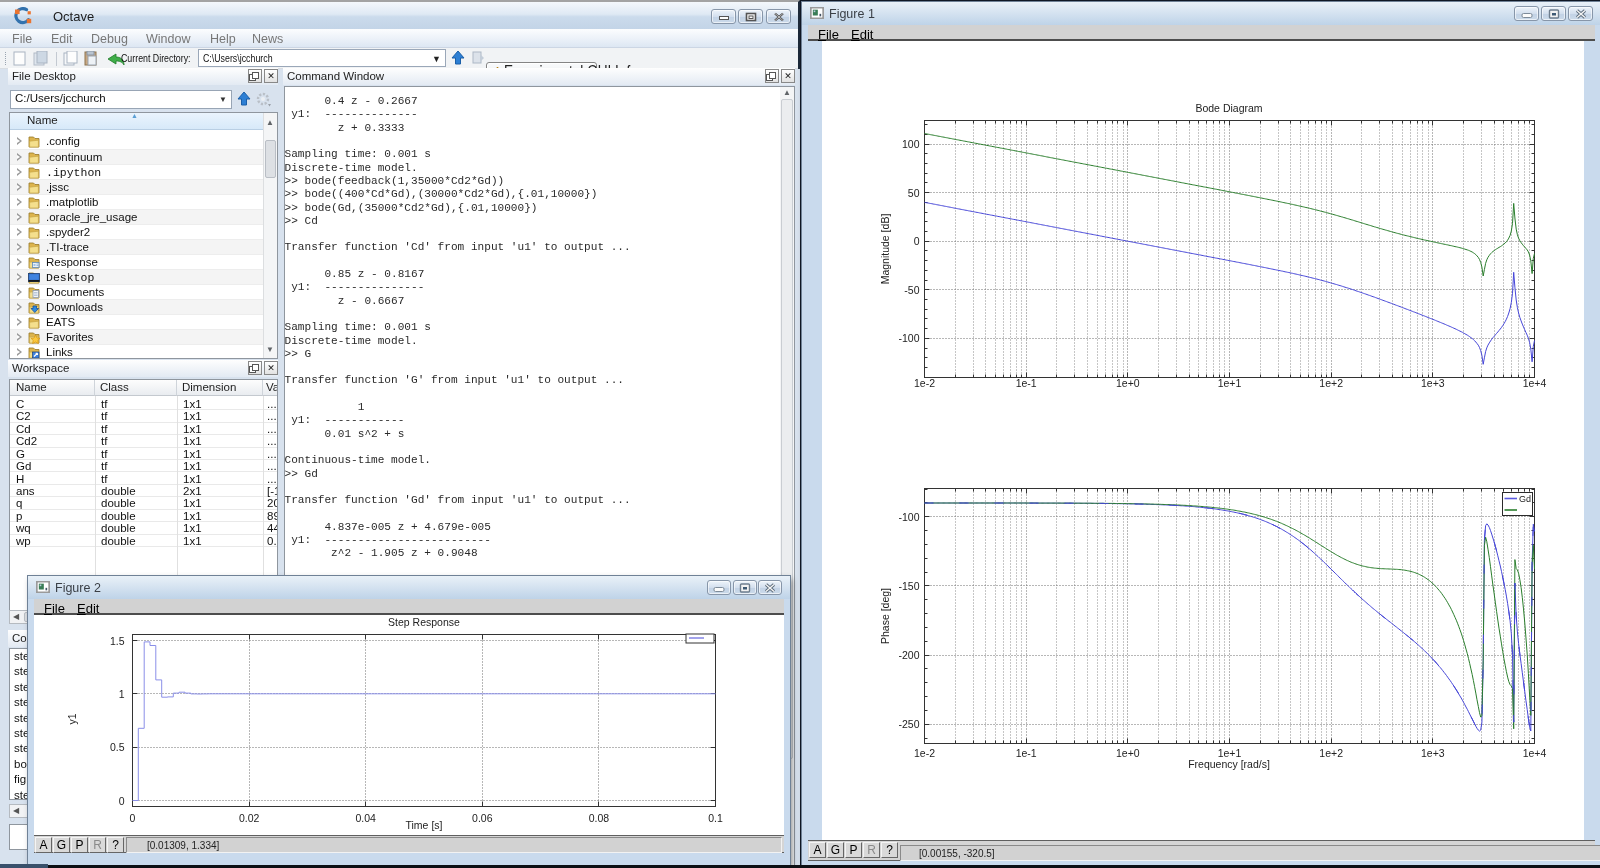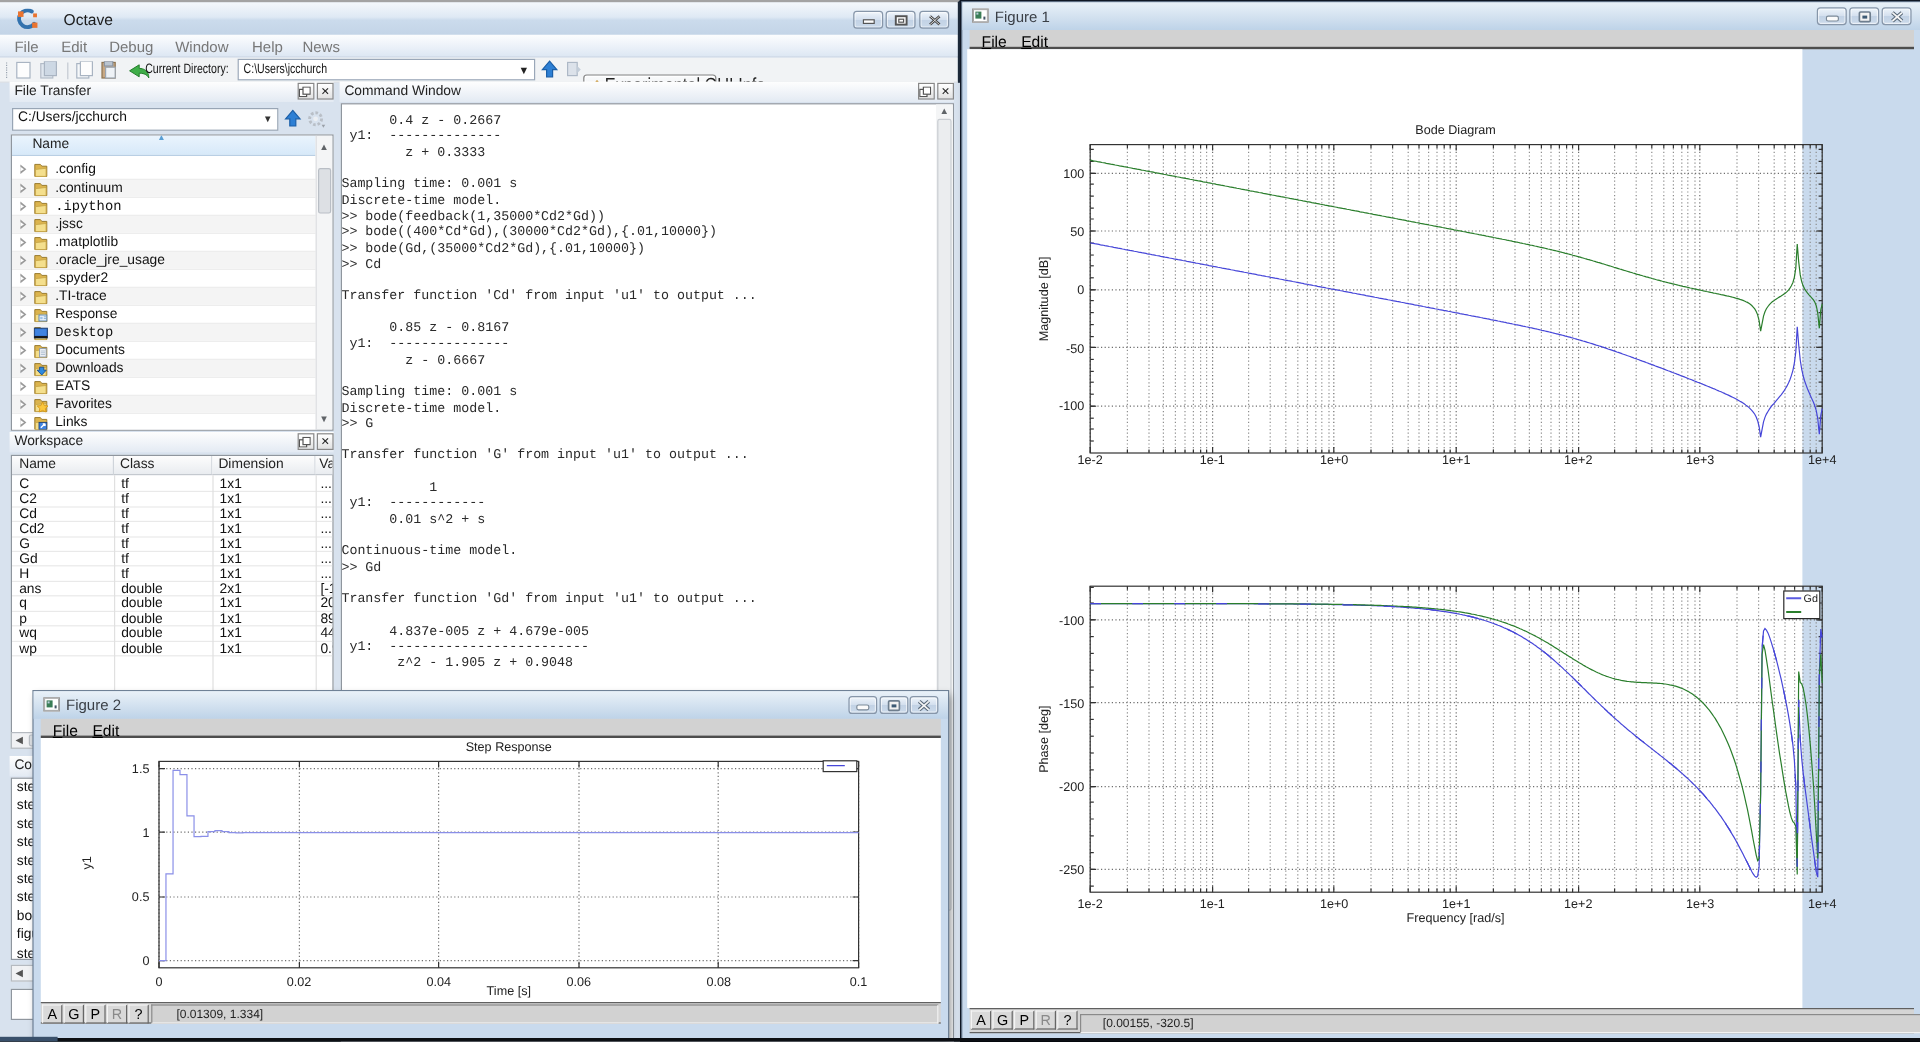--- a/index.html
+++ b/index.html
@@ -121,21 +121,21 @@
           <path d="M10 4 l3 3 -3 3z" fill="#c3cdd9"></path>
         </svg>
     <div id="guibtn"><svg class="abs" style="left:4px;top:4px" width="13" height="12">
             <path d="M6.5 0 L13 11 L0 11 Z" fill="#f3ad1e" stroke="#b97b08"></path>
             <rect x="5.8" y="3.5" width="1.6" height="4" fill="#222"></rect>
             <rect x="5.8" y="8.5" width="1.6" height="1.6" fill="#222"></rect>
           </svg><i style="margin-left:17px">Experimental GUI Info</i></div>
   </div>
   <div id="dock"></div>
       <div class="panelhdr" style="left:8px;top:66px;width:270px">
-        <span class="t">File Transfer</span>
+        <span class="t">File Desktop</span>
         <div class="phbtn" style="left:240px">
           <svg style="margin-top:2px" width="10" height="9">
             <rect x="0.5" y="2.5" width="6" height="6" fill="#fff" stroke="#555"></rect>
             <rect x="3.5" y="0.5" width="6" height="6" fill="#fff" stroke="#555"></rect>
           </svg>
         </div>
         <div class="phbtn" style="left:256px">✕</div>
       </div>
       <div id="fbcombo">C:/Users/jcchurch<span class="abs" style="right:4px;top:4px;font-size:8px;color:#333">▼</span></div>
       <svg class="abs" style="left:236px;top:89px" width="16" height="16">
@@ -475,21 +475,21 @@
           <svg width="12" height="10">
             <path d="M2 1.5 L10 8.5 M10 1.5 L2 8.5" stroke="#5a6a7a" stroke-width="3.2"></path>
             <path d="M2 1.5 L10 8.5 M10 1.5 L2 8.5" stroke="#f5f5f5" stroke-width="1.4"></path>
           </svg>
         </div>
       </div>
       <div class="figmenu" style="left:6px;top:23px;width:787px;height:16px">
         <span style="left:10px"><u>F</u>ile</span>
         <span style="left:43px"><u>E</u>dit</span>
       </div>
-      <div class="figcanvas" style="left:4px;top:39px;width:696px;height:799px">
+      <div class="figcanvas" style="left:20px;top:39px;width:762px;height:799px">
         <svg width="785" height="800" viewBox="0 0 785 800">
 <style>.gmaj{stroke:#6e6e6e;stroke-width:1;stroke-dasharray:1 2}.gmin{stroke:#8d8d8d;stroke-width:1;stroke-dasharray:1 2}.tick{stroke:#333;stroke-width:1}.box{fill:none;stroke:#333;stroke-width:1}</style>
 <text x="407" y="71" text-anchor="middle" font-size="10.5">Bode Diagram</text>
 <g>
             <line x1="102.5" y1="79.5" x2="102.5" y2="336.5" class="gmaj"></line>
             <line x1="133.5" y1="79.5" x2="133.5" y2="336.5" class="gmin"></line>
             <line x1="151.5" y1="79.5" x2="151.5" y2="336.5" class="gmin"></line>
             <line x1="163.5" y1="79.5" x2="163.5" y2="336.5" class="gmin"></line>
             <line x1="173.5" y1="79.5" x2="173.5" y2="336.5" class="gmin"></line>
             <line x1="181.5" y1="79.5" x2="181.5" y2="336.5" class="gmin"></line>

